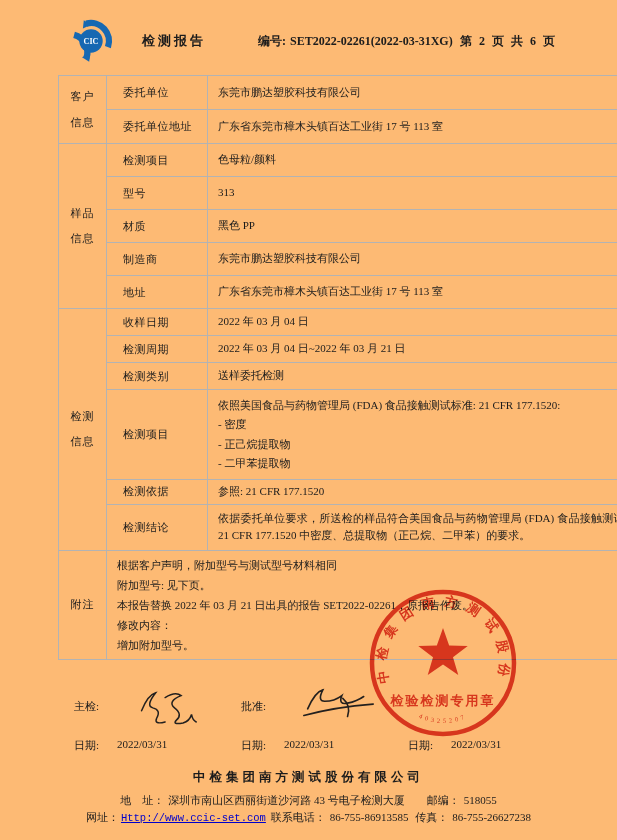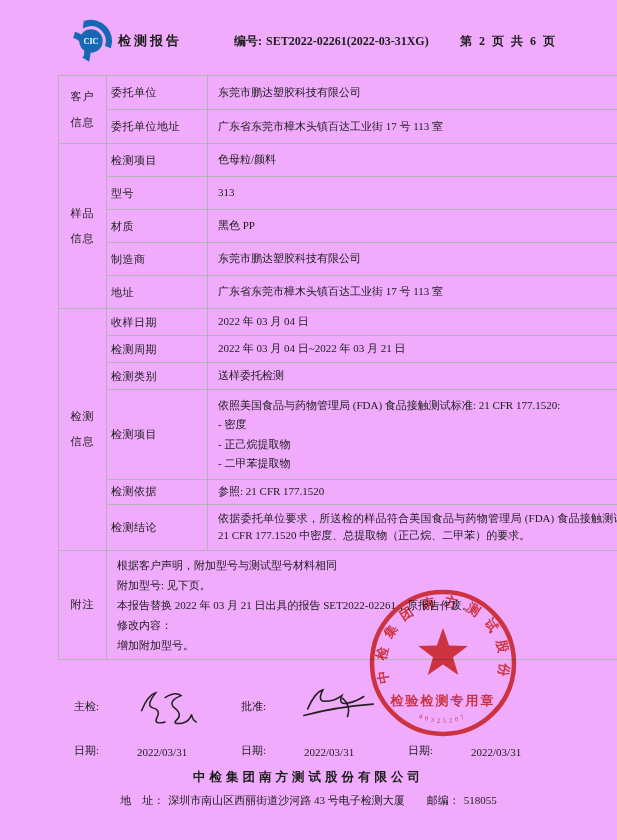--- a/index.html
+++ b/index.html
@@ -1,46 +1,46 @@
 <!DOCTYPE html>
 <html><head>
 <meta charset="utf-8">
 <style>
   html,body{margin:0;padding:0;background:#ffffff;}
-  .page{position:relative;width:617px;height:840px;background:#f0abfc;overflow:hidden;
+  .page{position:relative;width:617px;height:840px;background:#fdba74;overflow:hidden;
         font-family:"Liberation Serif","DejaVu Serif",serif;color:#1c1c1c;}
 
   
   .hdr{position:absolute;top:16px;left:64px;right:60px;height:50px;display:flex;align-items:center;font-weight:bold;}
   .logo{width:54px;height:48px;flex:0 0 auto;}
-  .hdr-title{font-size:13px;letter-spacing:3px;}
+  .hdr-title{font-size:13px;letter-spacing:3px;margin-left:24px;}
   .hdr-no{font-size:12px;margin-left:52px;white-space:nowrap;}
   .hdr-no .num{margin-left:4px;margin-top:12px;}
   .hdr-page{font-size:12px;margin-left:auto;letter-spacing:2px;white-space:nowrap;text-align:center;}
 
   
   table.rpt{position:absolute;top:75px;left:58px;width:598px;border-collapse:collapse;table-layout:fixed;font-size:11px;}
   table.rpt td{border:1px solid #b3b3b3;vertical-align:middle;overflow:hidden;}
   td.sec{text-align:center;white-space:pre-line;line-height:2.3;letter-spacing:1px;}
-  td.lbl{padding-left:4px;letter-spacing:0.5px;}
+  td.lbl{padding-left:16px;letter-spacing:0.5px;}
   td.val{padding:3px 8px 3px 10px;line-height:1.6;}
   td.multi{white-space:pre-line;line-height:1.75;}
   td.concl{line-height:1.55;text-align:justify;}
   td.notes{white-space:pre-line;line-height:1.82;padding:4px 10px;}
   tr.h34{height:34px;} tr.h33{height:33px;} tr.h27{height:27px;}
   tr.h90{height:90px;} tr.h24{height:24px;} tr.h46{height:46px;} tr.h98{height:98px;}
 
   
   .sign-row{position:absolute;top:680px;left:58px;width:501px;display:grid;grid-template-columns:1fr 1fr 1fr;font-size:11px;}
   .sig-cell{display:flex;align-items:center;gap:35px;padding-left:16px;height:52px;}
   .sig-cell .role{white-space:nowrap;}
   svg.sig{height:42px;flex:0 0 auto;}
   .sig-raise{transform:translateY(-6px);}
   .date-row{position:absolute;top:738px;left:58px;width:501px;display:grid;grid-template-columns:1fr 1fr 1fr;font-size:11px;}
-  .date-cell{display:flex;gap:38px;padding-left:16px;align-items:flex-end;height:20px;font-family:Liberation Serif, serif;}
+  .date-cell{display:flex;gap:18px;padding-left:16px;align-items:flex-start;height:20px;font-family:Liberation Serif, serif;}
 
   
   .stamp{position:absolute;left:364px;top:584px;width:158px;height:158px;mix-blend-mode:multiply;opacity:.92;pointer-events:none;}
 
   
   .footer{position:absolute;top:768px;left:0;width:617px;text-align:center;font-size:11px;line-height:1.55;}
   .f-company{font-size:12.5px;font-weight:bold;letter-spacing:4px;margin-bottom:5px;}
   .f-line span{margin:0 2px;}
   .f-gap{display:inline-block;width:14px;}
   a.f-link{color:#0000cc;text-decoration:underline;font-family:"Liberation Mono","DejaVu Sans Mono",monospace;font-size:10.5px;}
@@ -200,15 +200,20 @@
     <text font-size="6.5" fill="#d63a2e" letter-spacing="3" text-anchor="middle" font-family="Liberation Serif, DejaVu Serif, serif">
       <textPath href="#arcBot" startOffset="50%">40325207</textPath>
     </text>
   </svg>
 
   <div class="footer">
     <div class="f-company">中检集团南方测试股份有限公司</div>
     <div class="f-line">
       <span>地　址：</span><span>深圳市南山区西丽街道沙河路 43 号电子检测大厦</span><span class="f-gap"></span><span>邮编：</span><span>518055</span>
     </div>
+    <div class="f-line">
+      <span>网址：</span><a href="#" class="f-link">Http://www.ccic-set.com</a>
+      <span>联系电话：</span><span>86-755-86913585</span>
+      <span>传真：</span><span>86-755-26627238</span>
+    </div>
   </div>
 
 </div>
 
 </body></html>

